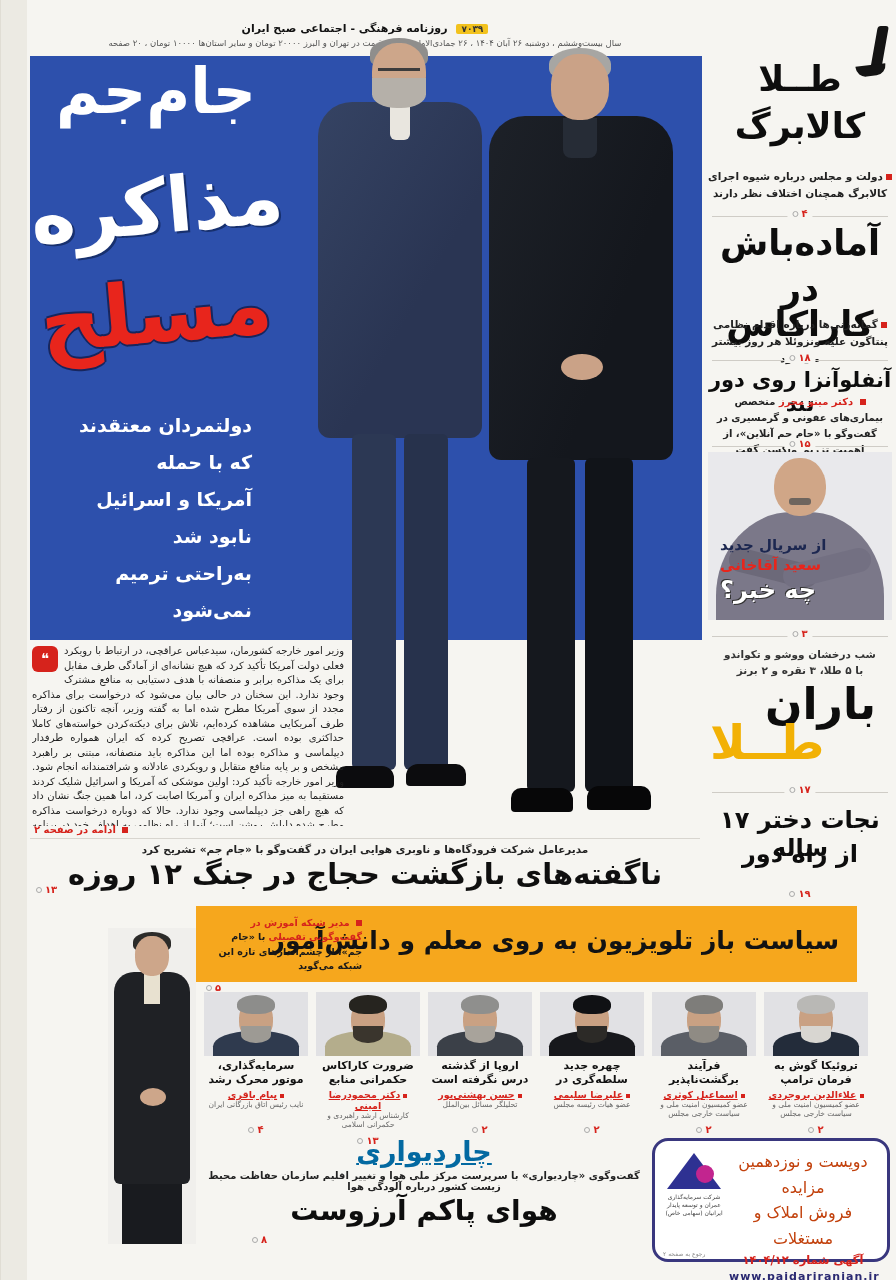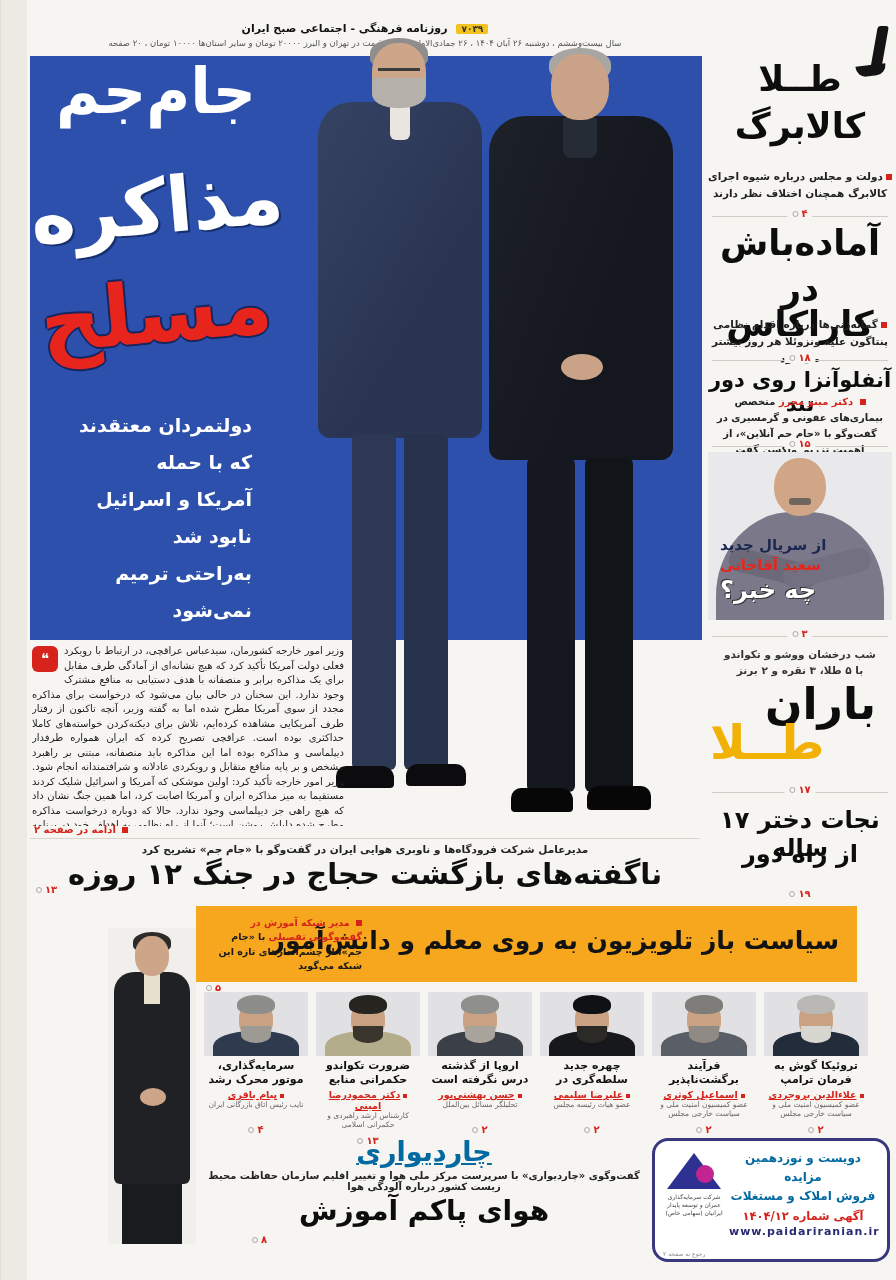--- a/index.html
+++ b/index.html
@@ -118,21 +118,21 @@
   #tall-photo .lg{left:14px;top:256px;width:60px;height:60px;background:#191b1f;}
   
   #chard{left:200px;top:1136px;width:448px;text-align:center;}
   #chard-logo{font-size:27px;font-weight:bold;color:#0369a1;letter-spacing:1px;text-decoration:underline;}
   #chard-kicker{font-size:10px;font-weight:bold;color:#222;margin-top:3px;}
   #chard-title{font-size:28px;font-weight:bold;color:#0d0d0d;margin-top:2px;}
   #chard-page{left:252px;top:1234px;}
   
   #ad{left:652px;top:1138px;width:238px;height:124px;background:#fff;border:3px solid #39377e;border-radius:16px;box-sizing:border-box;padding:8px 10px 4px;display:flex;gap:6px;}
   #ad-text{width:148px;text-align:center;}
-  .ad-navy{color:#0369a1;font-weight:bold;font-size:12px;letter-spacing:1px;line-height:1.6;}
+  .ad-navy{color:#c2410c;font-weight:normal;font-size:16px;letter-spacing:1px;line-height:1.6;}
   #ad-line3{color:#d6231c;font-weight:bold;font-size:11.5px;line-height:1.6;}
   #ad-url{color:#2b2a72;font-weight:bold;font-size:11px;direction:ltr;letter-spacing:1px;}
   #ad-logo-col{width:66px;text-align:center;position:relative;}
   #ad-tri{margin:4px auto 0;width:0;height:0;border-left:27px solid transparent;border-right:27px solid transparent;border-bottom:36px solid #2e3192;position:relative;}
   #ad-circle{position:absolute;left:2px;top:12px;width:18px;height:18px;border-radius:50%;background:#c2258f;}
   #ad-company{font-size:6px;color:#444;line-height:1.35;margin-top:4px;}
   #ad-note{position:absolute;left:8px;bottom:2px;font-size:6px;color:#888;}
 </style>
 </head>
 <body>
@@ -285,21 +285,21 @@
       <div class="pc-role">نایب رئیس اتاق بازرگانی ایران</div>
       <span class="pnum">۴</span>
     </div>
     <div class="pcard">
       <div class="pc-photo" style="--suit:#b4ad8c;--hair:#26241f;--beard:#3a352d">
           <i class="ph-sh"></i>
           <i class="ph-head"></i>
           <i class="ph-hair"></i>
           <i class="ph-beard"></i>
         </div>
-      <div class="pc-title">ضرورت تکواندو حکمرانی منابع</div>
+      <div class="pc-title">ضرورت کاراکاس حکمرانی منابع</div>
       <div class="pc-name">دکتر محمودرضا امینی</div>
       <div class="pc-role">کارشناس ارشد راهبردی و حکمرانی اسلامی</div>
       <span class="pnum">۱۳</span>
     </div>
     <div class="pcard">
       <div class="pc-photo" style="--suit:#3b4048;--hair:#8f8f8d;--beard:#a8a39b">
           <i class="ph-sh"></i>
           <i class="ph-head"></i>
           <i class="ph-hair"></i>
           <i class="ph-beard"></i>
@@ -352,21 +352,21 @@
       <i class="shirt"></i>
       <i class="hair"></i>
       <i class="head"></i>
       <i class="hands"></i>
       <i class="lg"></i>
   </div>
 
   <div id="chard" class="abs">
     <div id="chard-logo">چاردیواری</div>
     <div id="chard-kicker">گفت‌وگوی «چاردیواری» با سرپرست مرکز ملی هوا و تغییر اقلیم سازمان حفاظت محیط زیست کشور درباره آلودگی هوا</div>
-    <div id="chard-title">هوای پاکم آموزش</div>
+    <div id="chard-title">هوای پاکم آرزوست</div>
   </div>
   <div id="chard-page" class="abs pnum">۸</div>
 
   <div id="ad" class="abs">
     <div id="ad-text">
       <div class="ad-navy">دویست و نوزدهمین مزایده</div>
       <div class="ad-navy">فروش املاک و مستغلات</div>
       <div id="ad-line3">آگهی شماره ۱۴۰۴/۱۲</div>
       <div id="ad-url">www.paidariranian.ir</div>
     </div>

